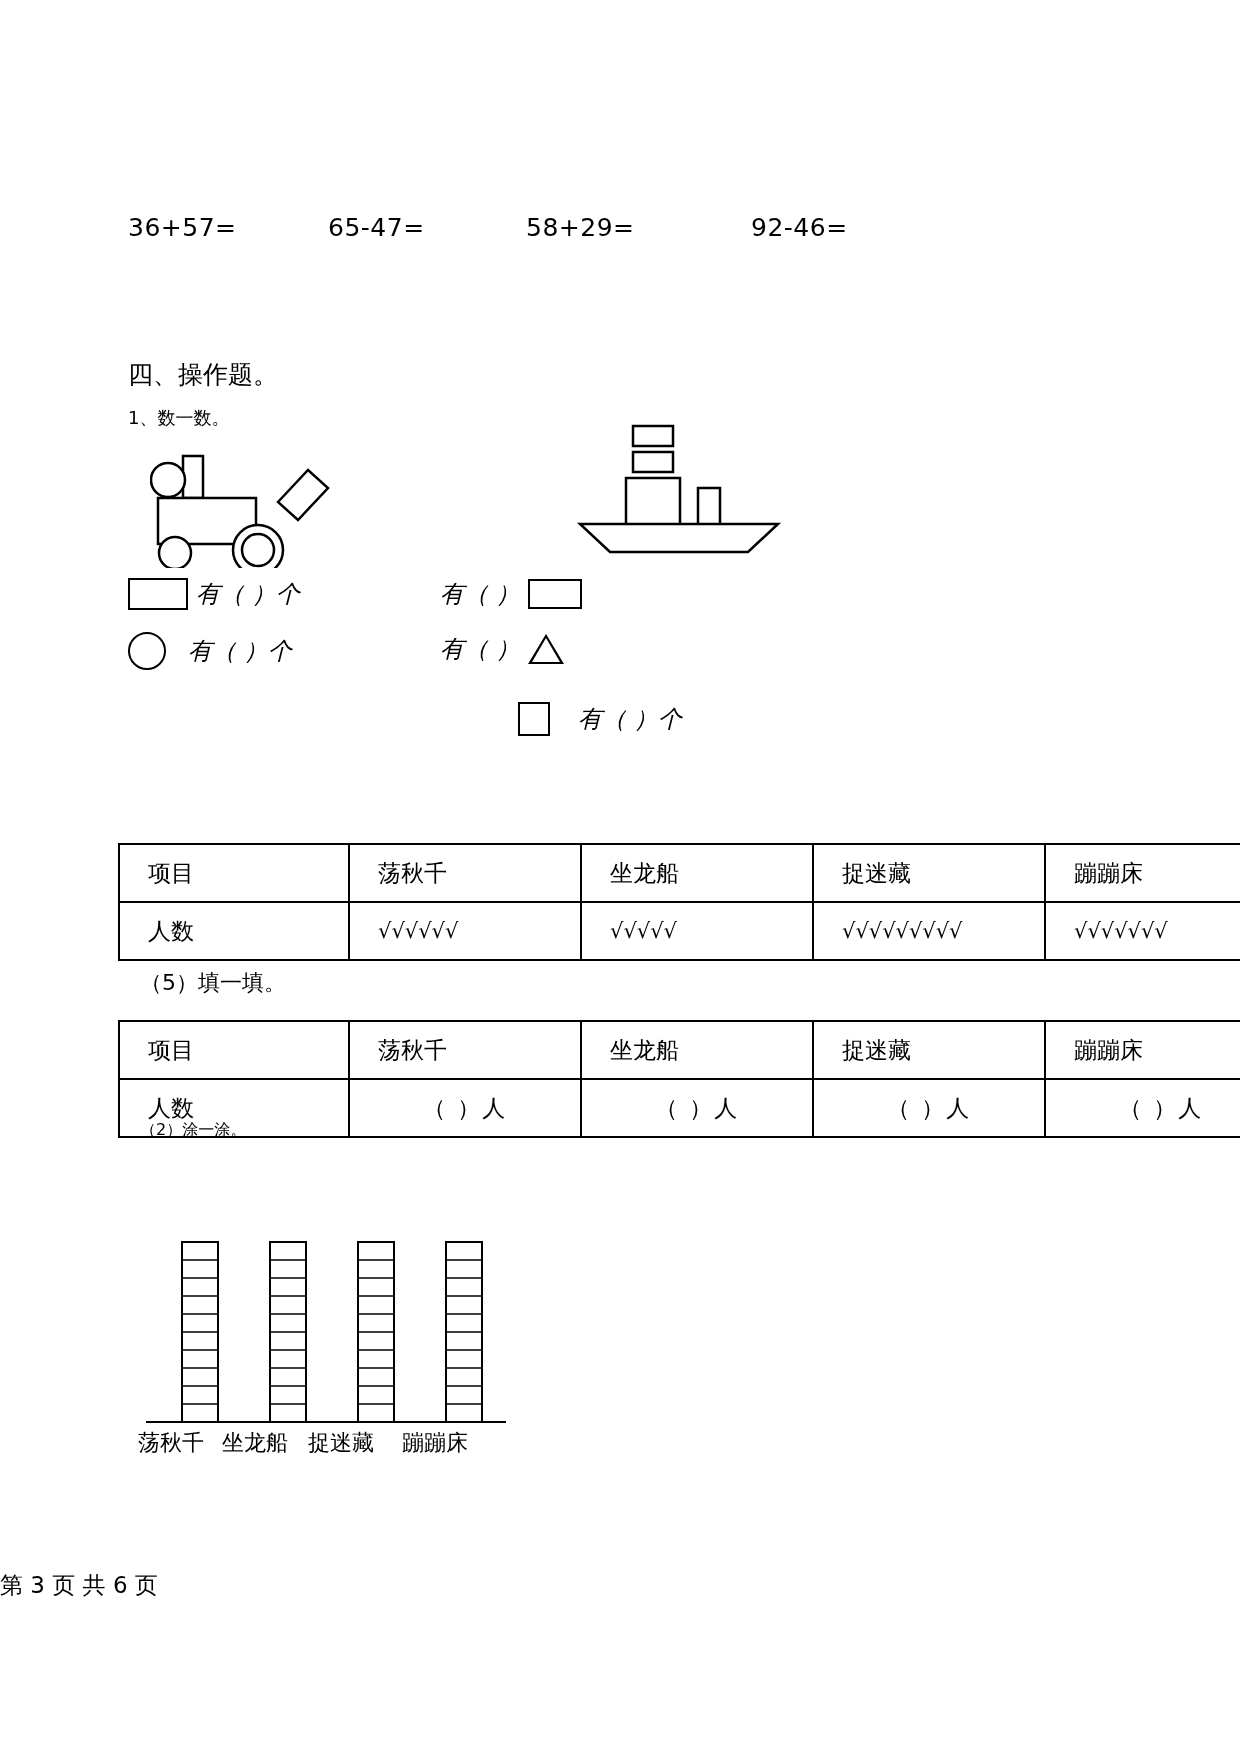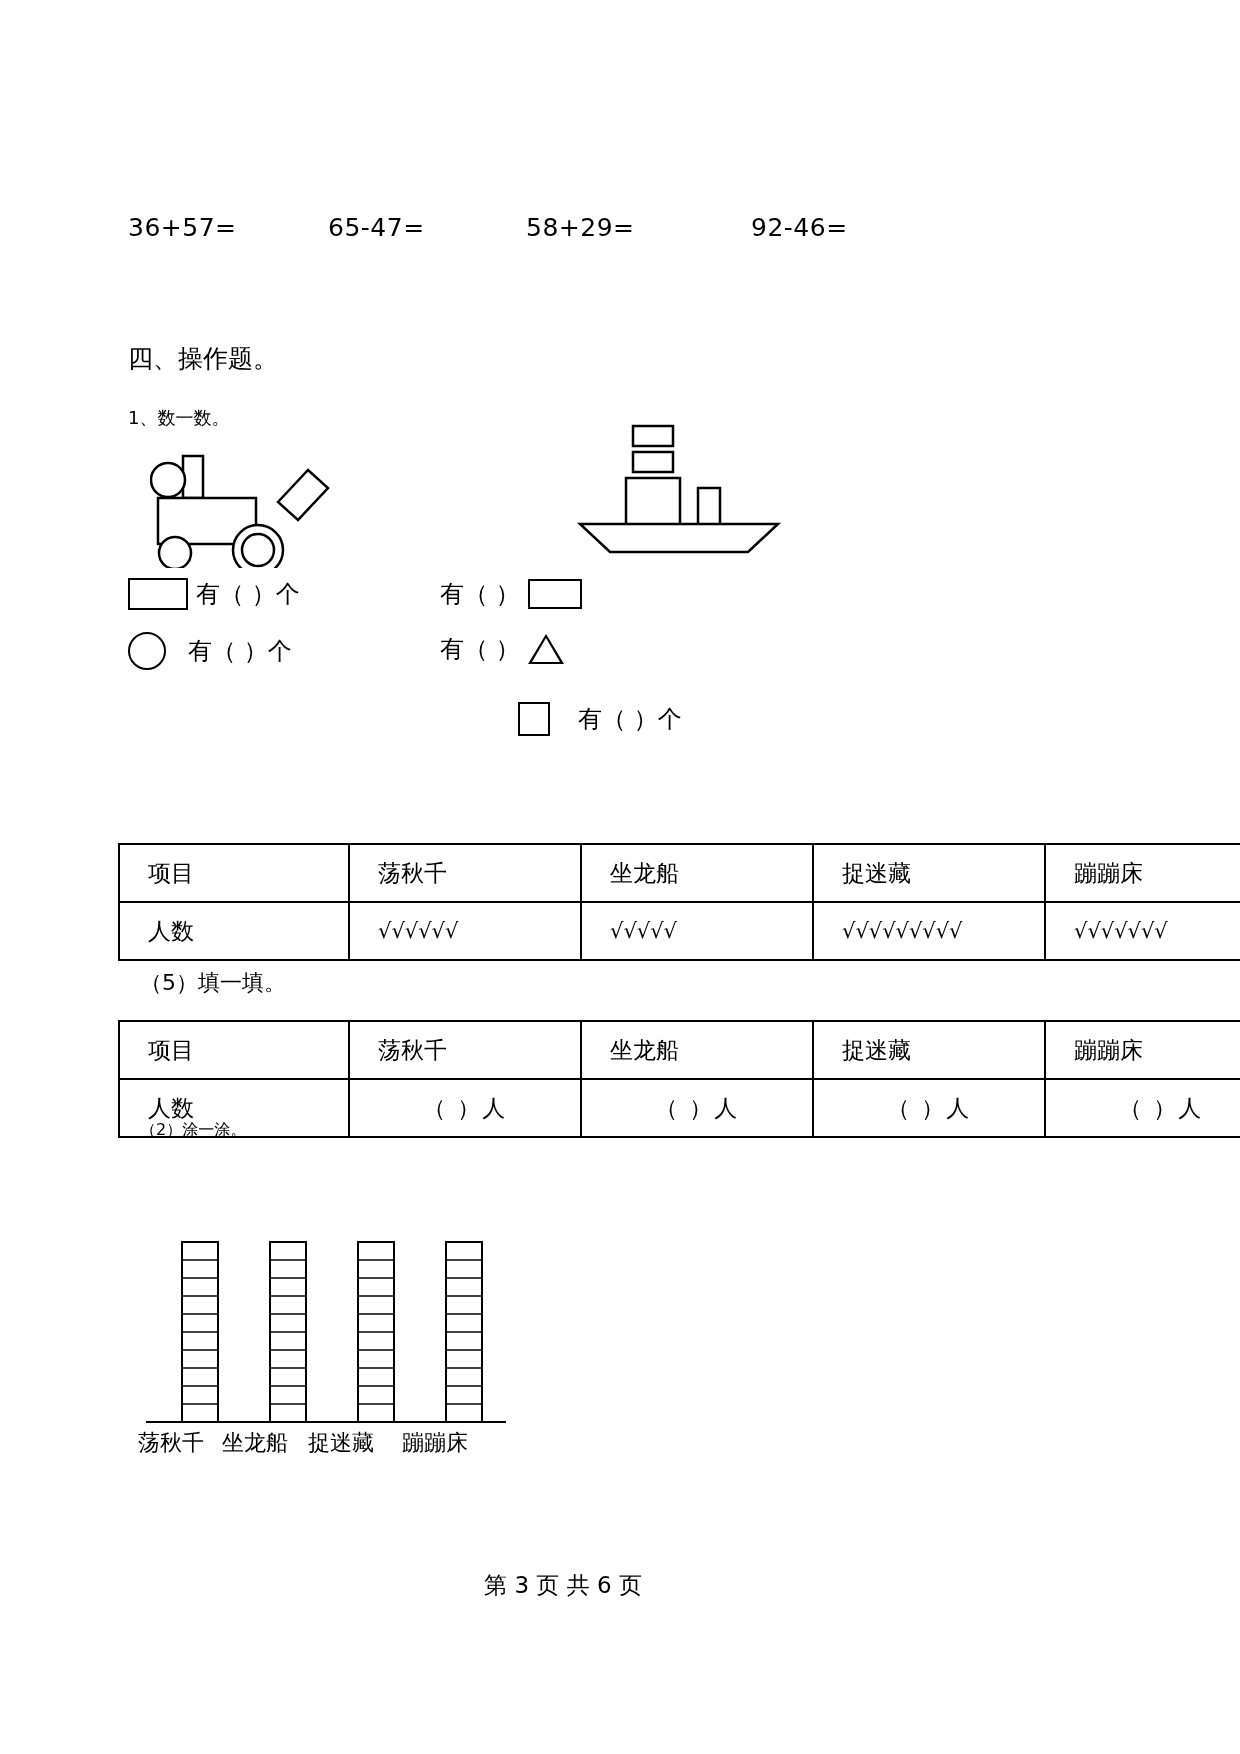--- a/index.html
+++ b/index.html
@@ -18,33 +18,33 @@
   #calc-row{position:absolute;left:128px;top:213px;width:980px;
             display:flex;}
   #calc-row .calc-item{font-size:25px;letter-spacing:.5px;
             font-family:"DejaVu Sans",sans-serif;white-space:nowrap;}
   #calc-row .calc-item:nth-child(1){width:200px;}
   #calc-row .calc-item:nth-child(2){width:198px;}
   #calc-row .calc-item:nth-child(3){width:225px;}
   #calc-row .calc-item:nth-child(4){width:200px;}
 
   
-  #section-four-heading{left:128px;top:342px;font-size:25px;}
+  #section-four-heading{left:128px;top:358px;font-size:25px;}
   #q1-heading{left:128px;top:406px;font-size:18px;}
   #q2-heading{left:128px;top:800px;font-size:23px;}
   #sub1-heading{left:140px;top:968px;font-size:22px;}
   #sub2-heading{left:140px;top:1120px;font-size:16px;}
 
   
   #fig-cart{position:absolute;left:150px;top:448px;width:220px;height:120px;}
   #fig-boat{position:absolute;left:570px;top:420px;width:220px;height:145px;}
 
   
   .count-line{position:absolute;display:flex;align-items:center;
-              font-size:24px;white-space:nowrap;}
+              font-size:24px;white-space:nowrap;font-style:italic;}
   .count-line .glyph{display:inline-block;}
   .shape-rect{width:56px;height:28px;border:2px solid #000;}
   .shape-rect-sm{width:50px;height:26px;border:2px solid #000;}
   .shape-circle{width:34px;height:34px;border:2px solid #000;border-radius:50%;}
   .shape-square{width:28px;height:30px;border:2px solid #000;}
   .shape-tri{width:0;height:0;border-left:18px solid transparent;
              border-right:18px solid transparent;border-bottom:30px solid #000;
              position:relative;}
   .shape-tri::after{content:"";position:absolute;left:-14px;top:4px;
              border-left:14px solid transparent;border-right:14px solid transparent;
@@ -75,21 +75,21 @@
 
   
   #chart-labels{position:absolute;left:138px;top:1428px;width:420px;
                 display:flex;font-size:22px;}
   #chart-labels span{white-space:nowrap;}
   #chart-labels span:nth-child(1){width:84px;}
   #chart-labels span:nth-child(2){width:86px;}
   #chart-labels span:nth-child(3){width:94px;}
 
   
-  #footer{position:absolute;left:0;top:1570px;width:1126px;text-align:center;
+  #footer{position:absolute;left:0;top:1570px;width:1126px;text-align:left;
           font-size:23px;font-family:"DejaVu Sans",sans-serif;}
 </style>
 </head>
 <body>
 
 <div class="page">
 
   <div id="calc-row">
     <span class="calc-item">36+57=</span>
     <span class="calc-item">65-47=</span>

